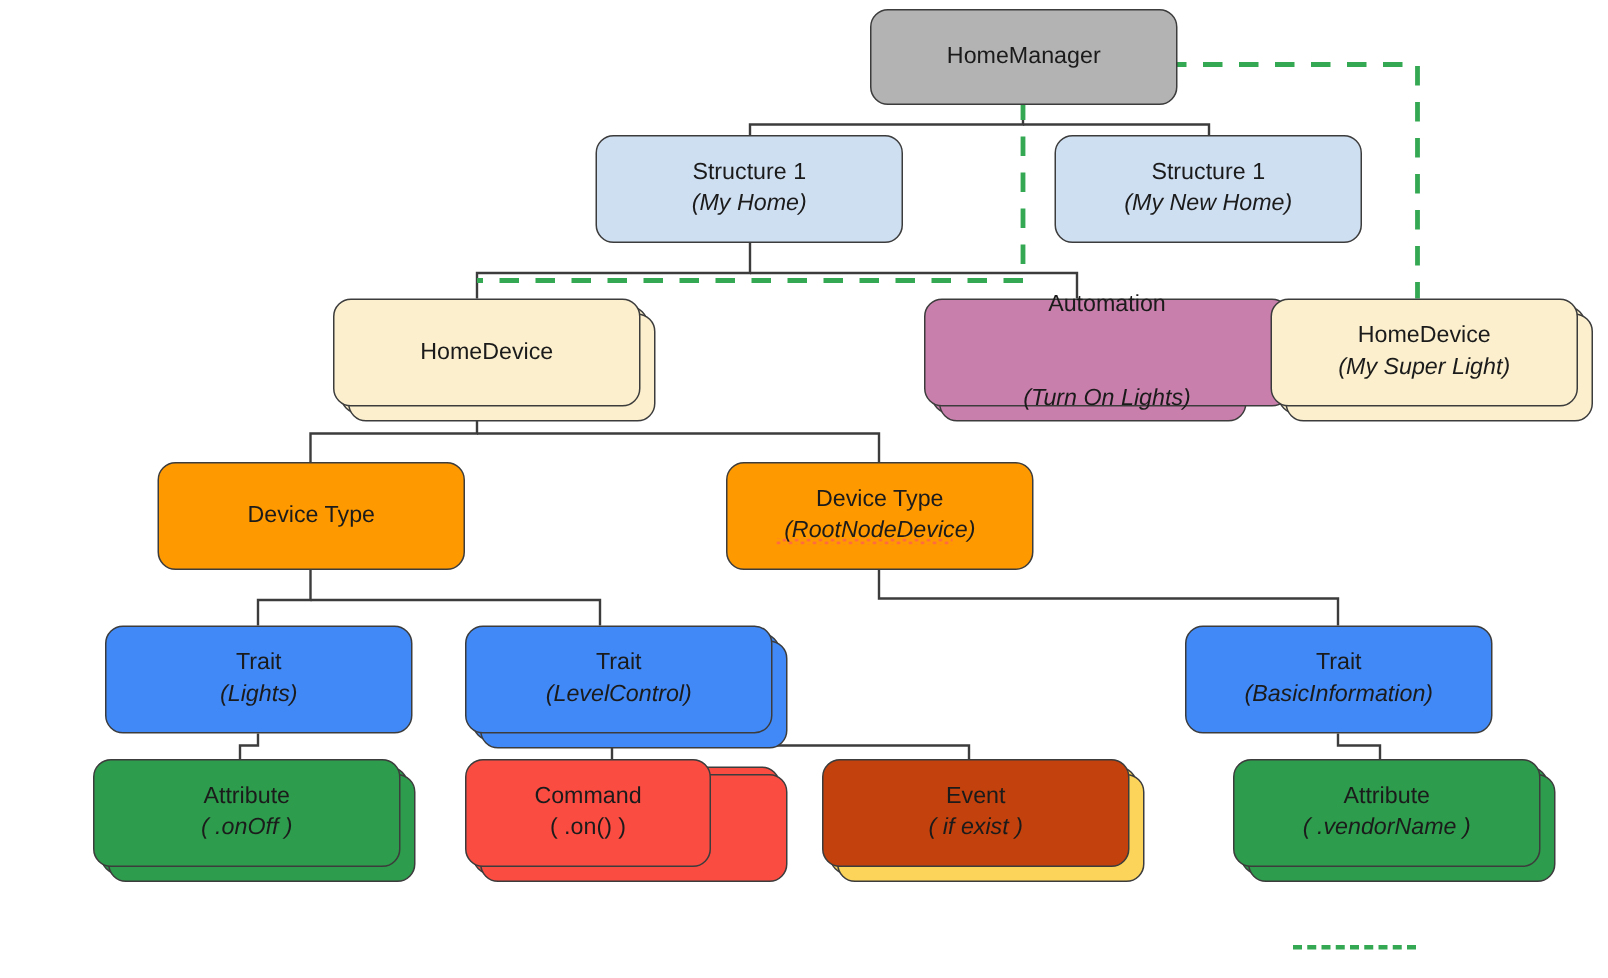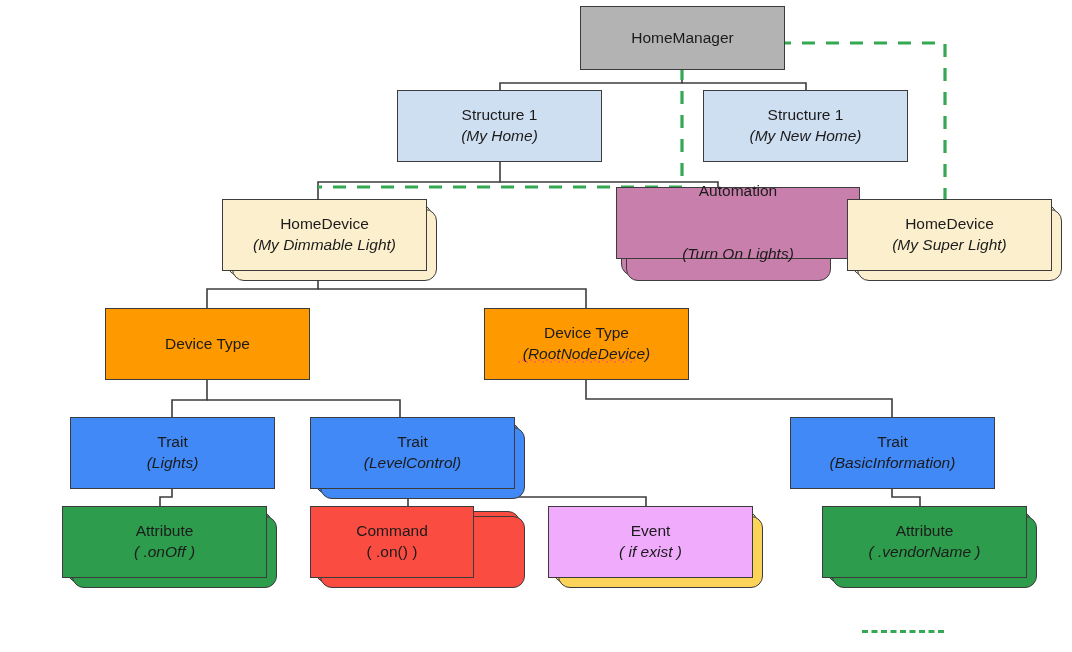--- a/index.html
+++ b/index.html
@@ -23,21 +23,21 @@
     left: 0;
     top: 0;
     width: 1072px;
     height: 652px;
     pointer-events: none;
   }
   .node {
     position: absolute;
     box-sizing: border-box;
     border: 1.6px solid #3c3c3c;
-    border-radius: 0;
+    border-radius: 12px;
     display: flex;
     flex-direction: column;
     align-items: center;
     justify-content: center;
     text-align: center;
     color: #1b1b1b;
     font-size: 15.5px;
     line-height: 1.34;
     z-index: 5;
   }
@@ -122,25 +122,24 @@
         <span class="ln2">(My Home)</span>
       </div>
       <div class="node" style="left: 703px; top: 90px; width: 205px; height: 72px; background: rgb(207, 223, 242);">
         <span class="ln1">Structure 1</span>
         <span class="ln2">(My New Home)</span>
       </div>
       <div class="stack-shadow" style="left: 232px; top: 209px; width: 205px; height: 72px; background: rgb(251, 239, 205); z-index: 3;"></div>
       <div class="stack-shadow" style="left: 227px; top: 204px; width: 205px; height: 72px; background: rgb(251, 239, 205); z-index: 2;"></div>
       <div class="node" style="left: 222px; top: 199px; width: 205px; height: 72px; background: rgb(251, 239, 205);">
         <span class="ln1">HomeDevice</span>
-        <span class="ln2">(My Dimmable Light)</span>
       </div>
       <div class="stack-shadow" style="left: 626px; top: 209px; width: 205px; height: 72px; background: rgb(200, 127, 171); z-index: 3;"></div>
       <div class="stack-shadow" style="left: 621px; top: 204px; width: 205px; height: 72px; background: rgb(200, 127, 171); z-index: 2;"></div>
-      <div class="node" style="left: 616px; top: 187px; width: 244px; height: 72px; background: rgb(200, 127, 171); gap: 42px;">
+      <div class="node" style="left: 616px; top: 199px; width: 244px; height: 72px; background: rgb(200, 127, 171); gap: 42px;">
         <span class="ln1">Automation</span>
         <span class="ln2">(Turn On Lights)</span>
       </div>
       <div class="stack-shadow" style="left: 857px; top: 209px; width: 205px; height: 72px; background: rgb(251, 239, 205); z-index: 3;"></div>
       <div class="stack-shadow" style="left: 852px; top: 204px; width: 205px; height: 72px; background: rgb(251, 239, 205); z-index: 2;"></div>
       <div class="node" style="left: 847px; top: 199px; width: 205px; height: 72px; background: rgb(251, 239, 205);">
         <span class="ln1">HomeDevice</span>
         <span class="ln2">(My Super Light)</span>
       </div>
       <div class="node" style="left: 105px; top: 308px; width: 205px; height: 72px; background: rgb(255, 153, 0);">
@@ -171,21 +170,21 @@
         <span class="ln2">( .onOff )</span>
       </div>
       <div class="stack-shadow" style="left: 320px; top: 516px; width: 205px; height: 72px; background: rgb(251, 76, 66); z-index: 3;"></div>
       <div class="stack-shadow" style="left: 315px; top: 511px; width: 205px; height: 72px; background: rgb(251, 76, 66); z-index: 2;"></div>
       <div class="node" style="left: 310px; top: 506px; width: 164px; height: 72px; background: rgb(251, 76, 66);">
         <span class="ln1">Command</span>
         <span class="ln2 upright">( .on() )</span>
       </div>
       <div class="stack-shadow" style="left: 558px; top: 516px; width: 205px; height: 72px; background: rgb(252, 212, 89); z-index: 3;"></div>
       <div class="stack-shadow" style="left: 553px; top: 511px; width: 205px; height: 72px; background: rgb(252, 212, 89); z-index: 2;"></div>
-      <div class="node" style="left: 548px; top: 506px; width: 205px; height: 72px; background: #f0abfc;">
+      <div class="node" style="left: 548px; top: 506px; width: 205px; height: 72px; background: #c2410c;">
         <span class="ln1">Event</span>
         <span class="ln2">( if exist )</span>
       </div>
       <div class="stack-shadow" style="left: 832px; top: 516px; width: 205px; height: 72px; background: rgb(45, 156, 76); z-index: 3;"></div>
       <div class="stack-shadow" style="left: 827px; top: 511px; width: 205px; height: 72px; background: rgb(45, 156, 76); z-index: 2;"></div>
       <div class="node" style="left: 822px; top: 506px; width: 205px; height: 72px; background: rgb(45, 156, 76);">
         <span class="ln1">Attribute</span>
         <span class="ln2">( .vendorName )</span>
       </div>
     </div>

